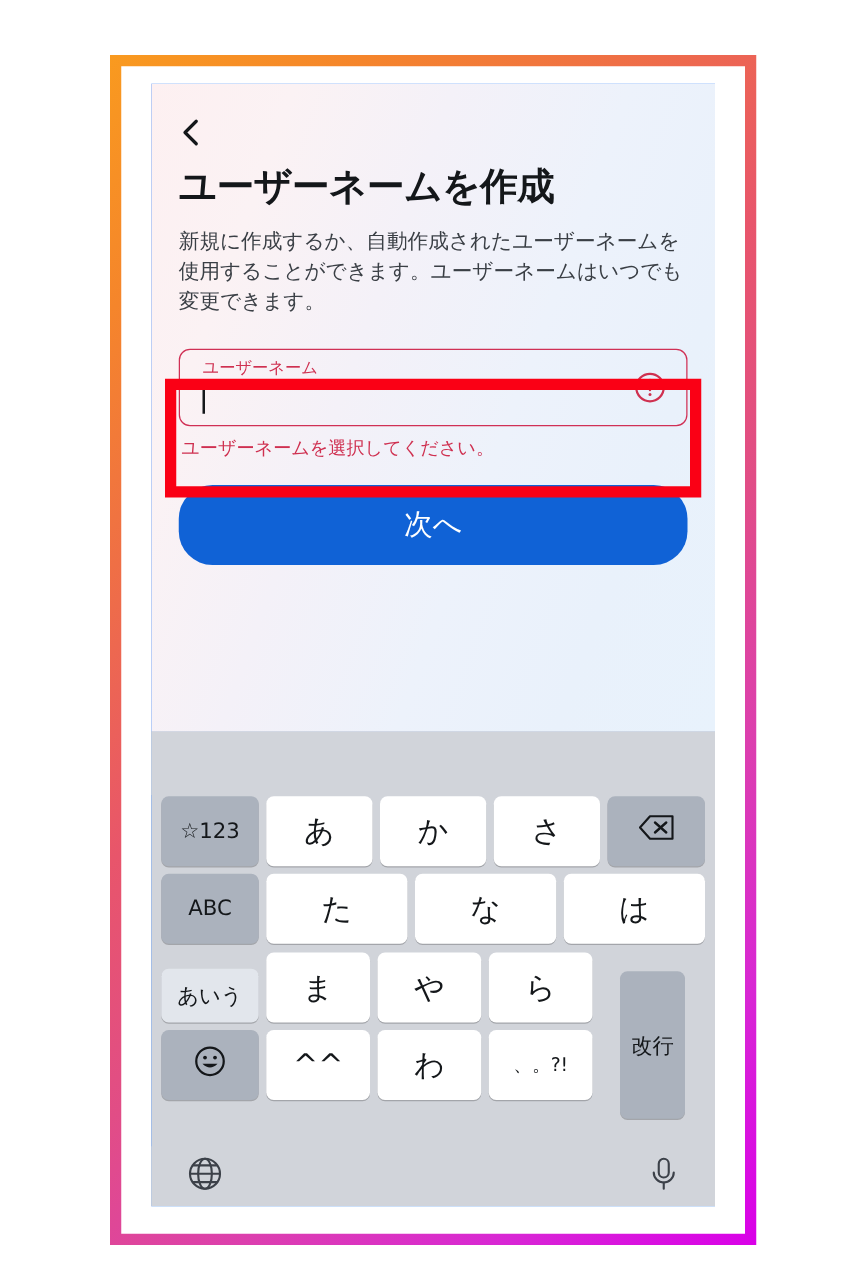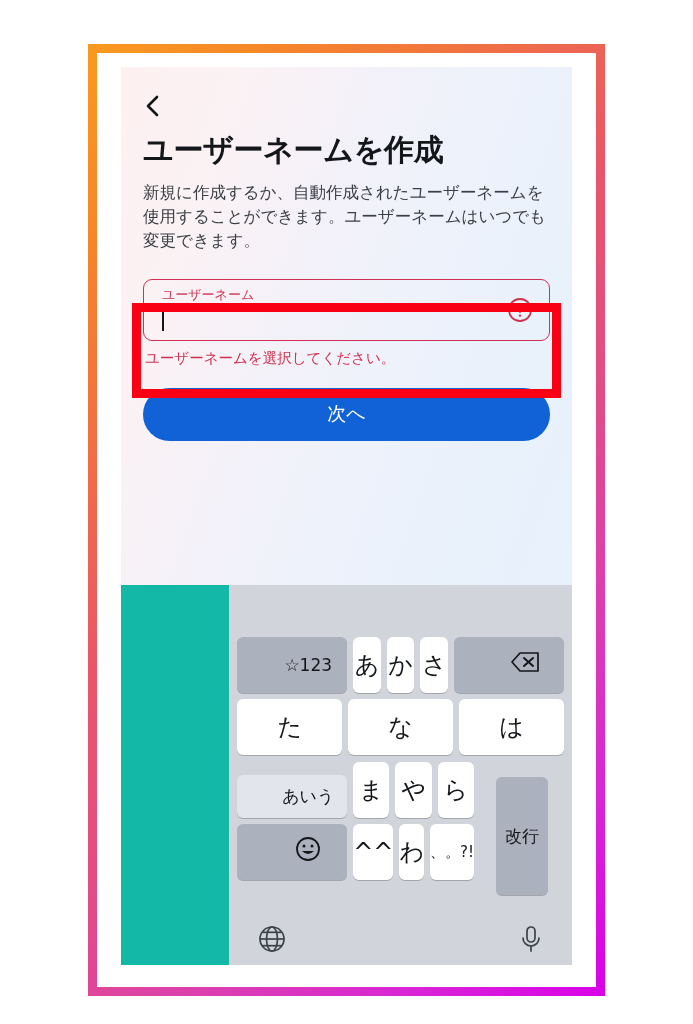--- a/index.html
+++ b/index.html
@@ -42,22 +42,21 @@
     padding: 14px 24px 22px 24px;
     display: flex;
     flex-direction: column;
   }
   #phone-screen {
     flex: 1;
     position: relative;
     overflow: hidden;
     display: flex;
     flex-direction: column;
-    background: #14b8a6;
-    align-items: flex-end;
+    background: #3b82f6;
   }
 
   
   #app-content {
     flex: 1 1 auto;
     background:
       linear-gradient(110deg,
         #fdf0f1 0%,
         #fbf2f4 18%,
         #f4f1f8 38%,
@@ -151,25 +150,25 @@
     margin-top: 8px;
     margin-left: 2px;
     font-family: Liberation Sans, sans-serif;
     position: relative;
     z-index: 1;
   }
 
   
   #next-button {
     margin-top: 20px;
-    height: 53px;
+    height: 64px;
     border-radius: 27px;
     background: #1062d6;
     color: #ffffff;
-    font-size: 19px;
+    font-size: 23px;
     display: flex;
     align-items: center;
     justify-content: center;
     cursor: pointer;
     font-family: "DejaVu Sans", "Liberation Sans", sans-serif;
   }
 
   
   #annotation-box {
     position: absolute;
@@ -212,21 +211,21 @@
     cursor: pointer;
     user-select: none;
     font-family: "DejaVu Sans", "Liberation Sans", sans-serif;
     box-shadow: 0 1px 0 rgba(0,0,0,0.22);
   }
   .kb-key.light { background: #ffffff; }
   .kb-key.dark  { background: #abb2bd; }
   .kb-key.pale  { background: #e2e6ec; margin-top: 13px; }
   .kb-key.small { font-size: 17px; }
   .kb-key.tiny  { font-size: 15px; }
-  .kb-key.side  { flex: 0 0 78px; padding-left: 32px; }
+  .kb-key.side  { flex: 0 0 78px; }
 
   #kb-rows-area {
     position: relative;
   }
 
   
   .kb-split {
     display: flex;
     padding: 0 5px;
   }
@@ -312,20 +311,21 @@
                 <svg width="30" height="22" viewBox="0 0 30 22">
                   <path d="M10 2 L28 2 L28 20 L10 20 L2 11 Z" fill="none" stroke="#14171a" stroke-width="1.7" stroke-linejoin="round"></path>
                   <line x1="14" y1="7" x2="23" y2="15" stroke="#14171a" stroke-width="1.9" stroke-linecap="round"></line>
                   <line x1="23" y1="7" x2="14" y2="15" stroke="#14171a" stroke-width="1.9" stroke-linecap="round"></line>
                 </svg>
               </span>
             </div>
           </div>
 
           <div class="kb-row">
+            <div class="kb-key dark small side">ABC</div>
             <div class="kb-key light">た</div>
             <div class="kb-key light">な</div>
             <div class="kb-key light">は</div>
           </div>
 
           <div class="kb-split">
             <div class="kb-split-left">
               <div class="kb-row">
                 <div class="kb-key pale small side">あいう</div>
                 <div class="kb-key light">ま</div>

